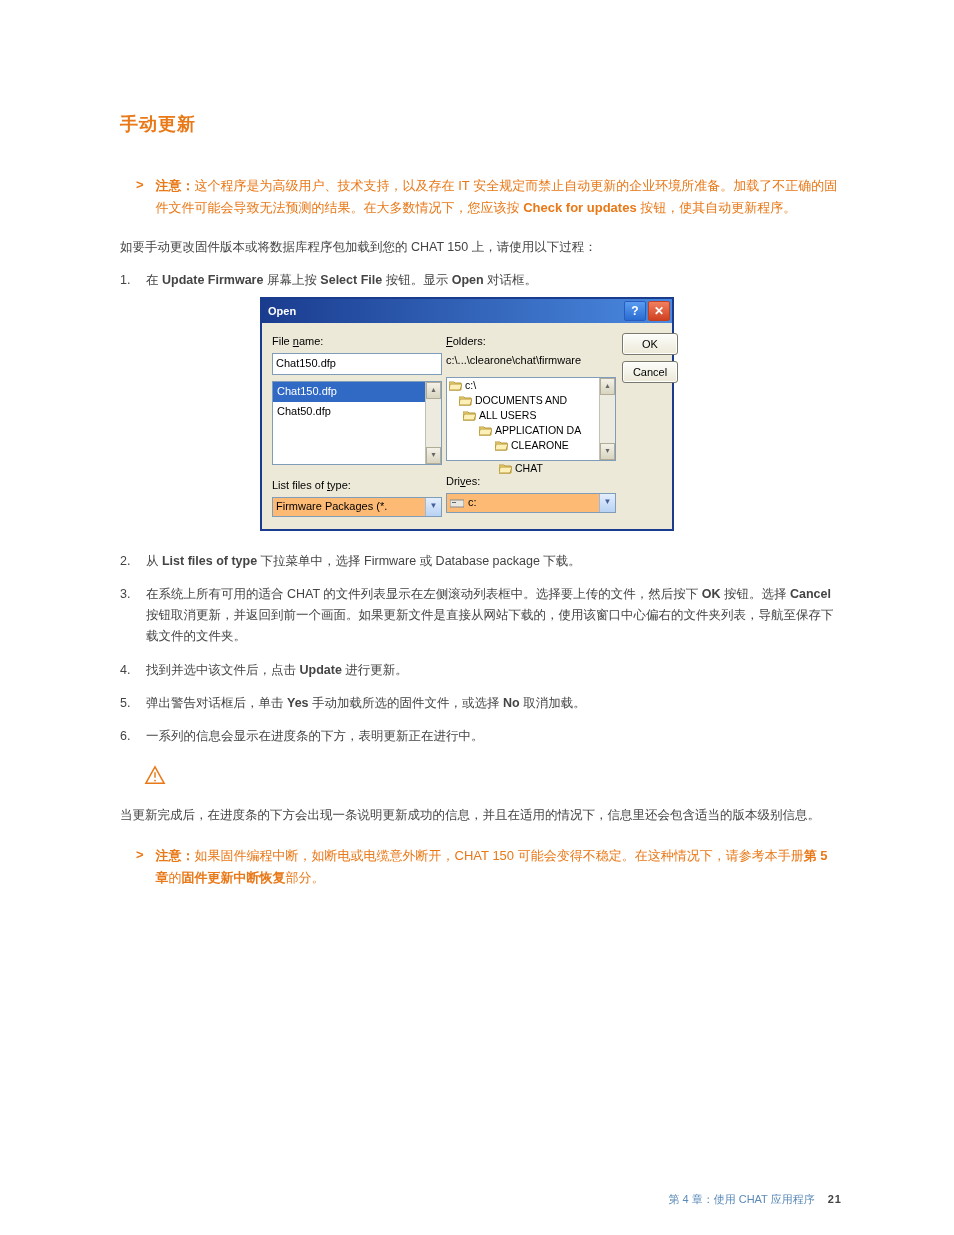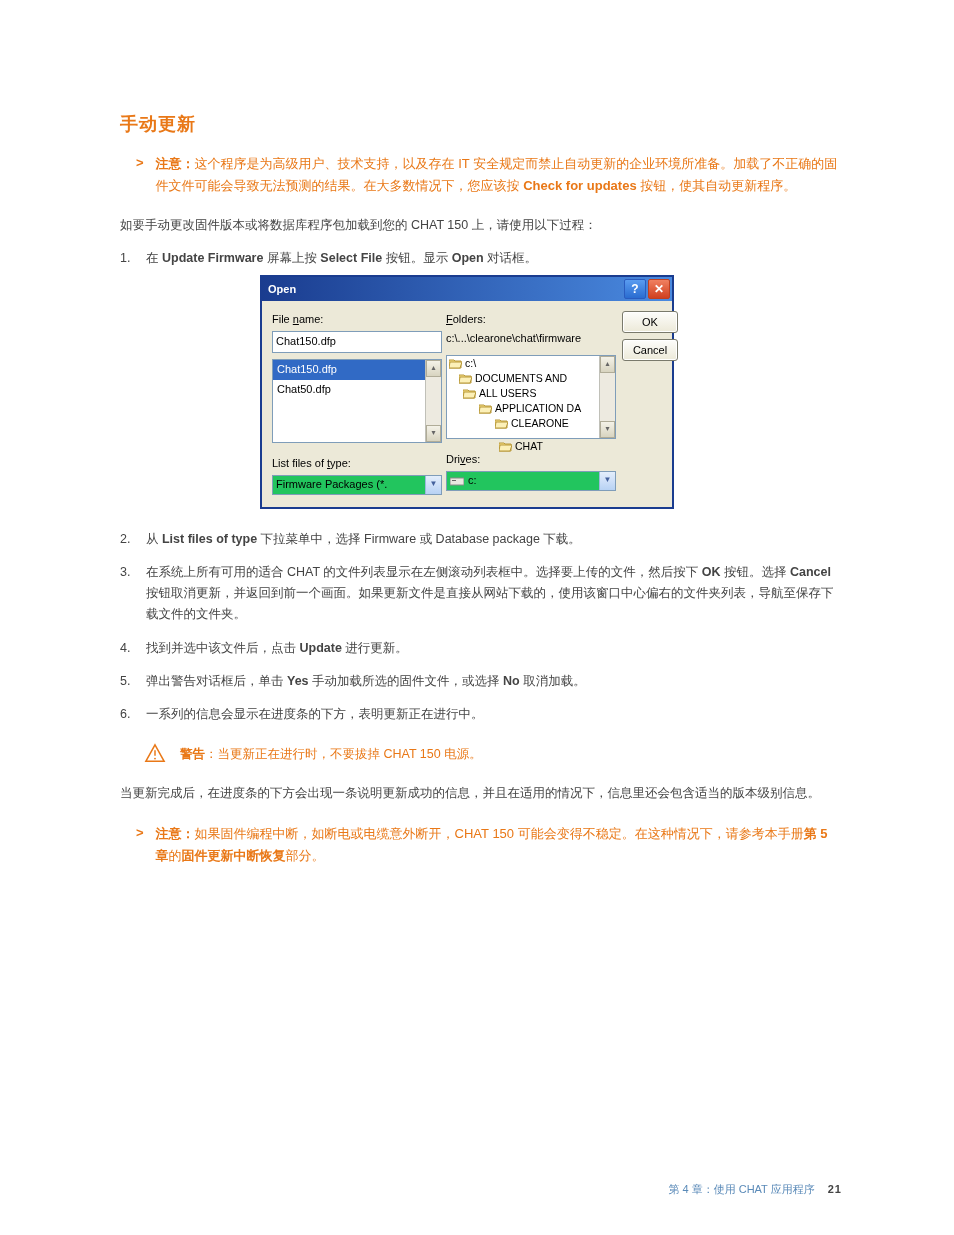--- a/index.html
+++ b/index.html
@@ -14,21 +14,21 @@
     position: relative;
     background: #fff;
   }
   .page {
     padding: 110px 112px 0 120px;
   }
   h2.section-title {
     color: #E97817;
     font-size: 18px;
     font-weight: bold;
-    margin: 0 0 14px 0;
+    margin: 0 0 36px 0;
     letter-spacing: 1px;
   }
   .bold { font-weight: bold; }
 
   .note-block {
     margin: 0 0 18px 16px;
     display: flex;
   }
   .note-arrow {
     color: #E97817;
@@ -199,21 +199,21 @@
   .indent1 { padding-left: 12px; }
   .indent2 { padding-left: 16px; }
   .indent3 { padding-left: 32px; }
   .indent4 { padding-left: 42px; margin-left: 6px; }
   .indent5 { padding-left: 52px; margin-top: 8px; }
 
   .section-spacer { height: 12px; }
 
   .combo {
     height: 18px;
-    background: #22c55e;
+    background: #fdba74;
     border: 1px solid #7F9DB9;
     display: flex;
     align-items: center;
     padding-left: 3px;
     font-size: 11px;
     position: relative;
   }
   .combo .dd {
     position: absolute; right: 0; top: 0; bottom: 0;
     width: 15px;
@@ -233,21 +233,21 @@
     border-radius: 3px;
     margin-bottom: 6px;
     display:flex; align-items:center; justify-content:center;
     font-size: 11px;
     box-shadow: 0 0 0 1px #fff inset;
   }
 
   
   .footer {
     position: absolute;
-    bottom: 36px;
+    bottom: 26px;
     right: 112px;
     font-size: 11px;
     color: #444;
   }
   .footer .chap { color: #5A8AB8; margin-right: 10px; }
   .footer .pg { font-weight: bold; letter-spacing: 1px; }
 </style>
 </head>
 <body>
 
@@ -384,23 +384,20 @@
     </li>
     <li>一系列的信息会显示在进度条的下方，表明更新正在进行中。</li>
   </ol>
 
   <div class="warning-row">
     <svg class="warning-icon" viewBox="0 0 24 24">
       <path d="M12 2 L22 20 L2 20 Z" fill="none" stroke="#E97817" stroke-width="1.6"></path>
       <line x1="12" y1="8" x2="12" y2="14" stroke="#E97817" stroke-width="1.6"></line>
       <circle cx="12" cy="17" r="1" fill="#E97817"></circle>
     </svg>
-    <div class="warning-text">
-      <span class="bold">警告</span><span>：当更新正在进行时，不要拔掉 CHAT 150 电源。</span>
-    </div>
   </div>
 
   <p class="body-text">当更新完成后，在进度条的下方会出现一条说明更新成功的信息，并且在适用的情况下，信息里还会包含适当的版本级别信息。</p>
 
   <div class="note-block" style="margin-top:18px;">
     <div class="note-arrow">&gt;</div>
     <div class="note-text">
       <span class="bold">注意：</span><span>如果固件编程中断，如断电或电缆意外断开，CHAT 150 可能会变得不稳定。在这种情况下，请参考本手册</span><span class="bold">第 5 章</span><span>的</span><span class="bold">固件更新中断恢复</span><span>部分。</span>
     </div>
   </div>

